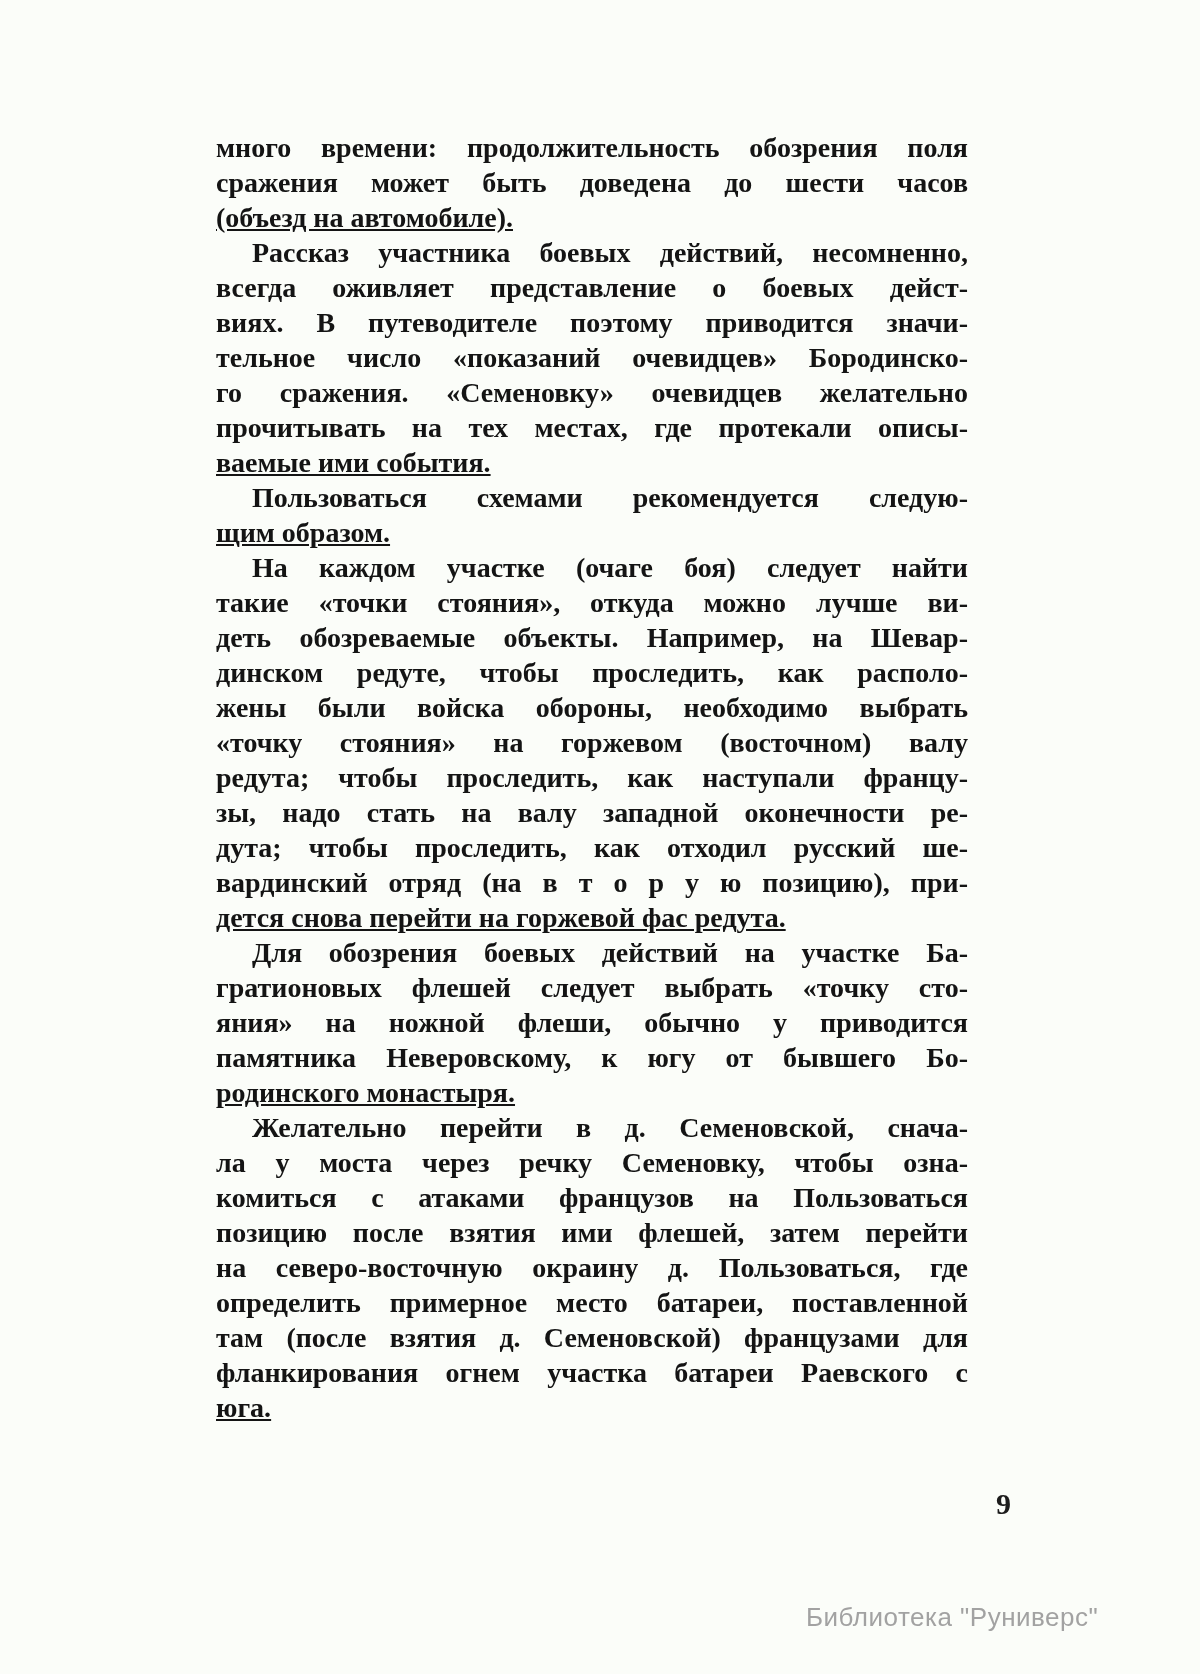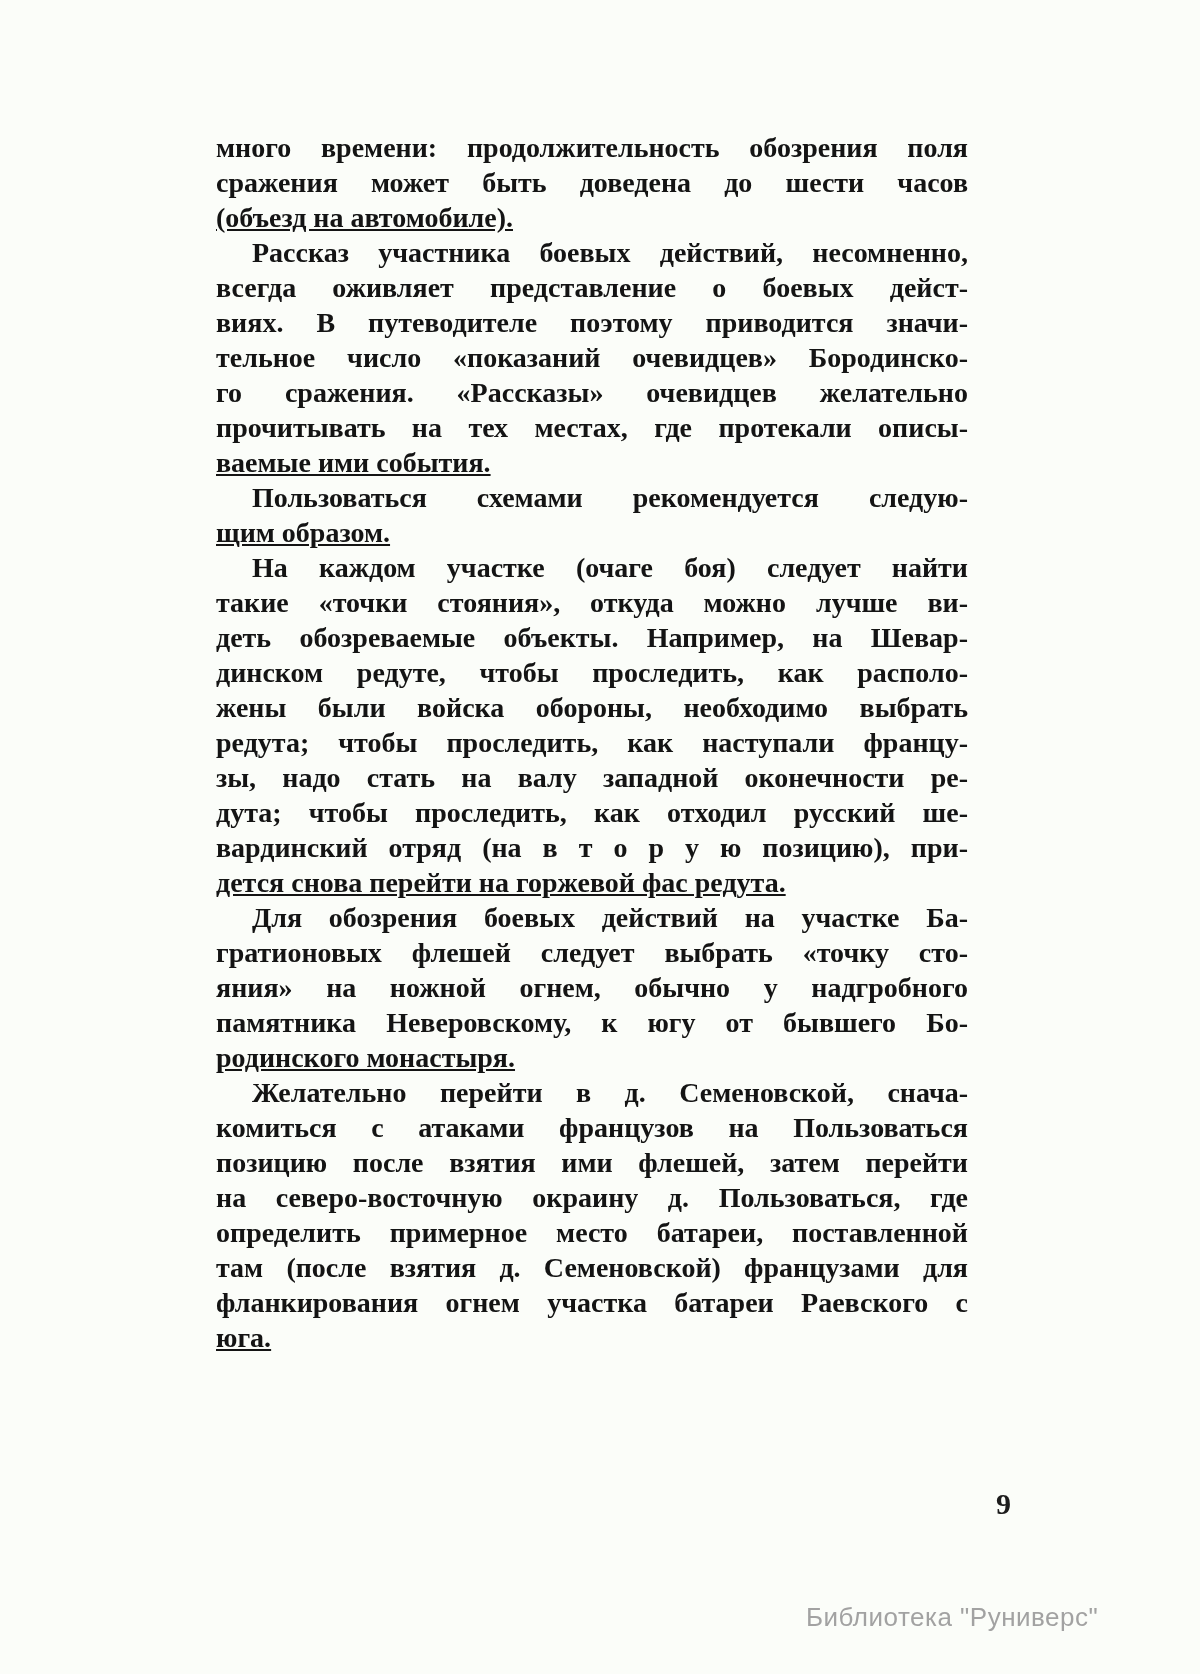--- a/index.html
+++ b/index.html
@@ -67,41 +67,43 @@
 
 <div class="page">
   <div class="text-block" id="text-block">
       <div class="line">много времени: продолжительность обозрения поля</div>
       <div class="line">сражения может быть доведена до шести часов</div>
       <div class="line last">(объезд на автомобиле).</div>
       <div class="line indent">Рассказ участника боевых действий, несомненно,</div>
       <div class="line">всегда оживляет представление о боевых дейст-</div>
       <div class="line">виях. В путеводителе поэтому приводится значи-</div>
       <div class="line">тельное число «показаний очевидцев» Бородинско-</div>
-      <div class="line">го сражения. «Рассказы» очевидцев желательно</div>
+      <div class="line">го сражения. «Семеновку» очевидцев желательно</div>
       <div class="line">прочитывать на тех местах, где протекали описы-</div>
       <div class="line last">ваемые ими события.</div>
       <div class="line indent">Пользоваться схемами рекомендуется следую-</div>
       <div class="line last">щим образом.</div>
       <div class="line indent">На каждом участке (очаге боя) следует найти</div>
       <div class="line">такие «точки стояния», откуда можно лучше ви-</div>
       <div class="line">деть обозреваемые объекты. Например, на Шевар-</div>
       <div class="line">динском редуте, чтобы проследить, как располо-</div>
       <div class="line">жены были войска обороны, необходимо выбрать</div>
+      <div class="line">«точку стояния» на горжевом (восточном) валу</div>
       <div class="line">редута; чтобы проследить, как наступали францу-</div>
       <div class="line">зы, надо стать на валу западной оконечности ре-</div>
       <div class="line">дута; чтобы проследить, как отходил русский ше-</div>
       <div class="line">вардинский отряд (на в т о р у ю позицию), при-</div>
       <div class="line last">дется снова перейти на горжевой фас редута.</div>
       <div class="line indent">Для обозрения боевых действий на участке Ба-</div>
       <div class="line">гратионовых флешей следует выбрать «точку сто-</div>
-      <div class="line">яния» на ножной огнем, обычно у надгробного</div>
+      <div class="line">яния» на ножной флеши, обычно у приводится</div>
       <div class="line">памятника Неверовскому, к югу от бывшего Бо-</div>
       <div class="line last">родинского монастыря.</div>
       <div class="line indent">Желательно перейти в д. Семеновской, снача-</div>
+      <div class="line">ла у моста через речку Семеновку, чтобы озна-</div>
       <div class="line">комиться с атаками французов на Пользоваться</div>
       <div class="line">позицию после взятия ими флешей, затем перейти</div>
       <div class="line">на северо-восточную окраину д. Пользоваться, где</div>
       <div class="line">определить примерное место батареи, поставленной</div>
       <div class="line">там (после взятия д. Семеновской) французами для</div>
       <div class="line">фланкирования огнем участка батареи Раевского с</div>
       <div class="line last">юга.</div>
     </div>
   <div class="page-number">9</div>
   <div class="watermark">Библиотека "Руниверс"</div>

